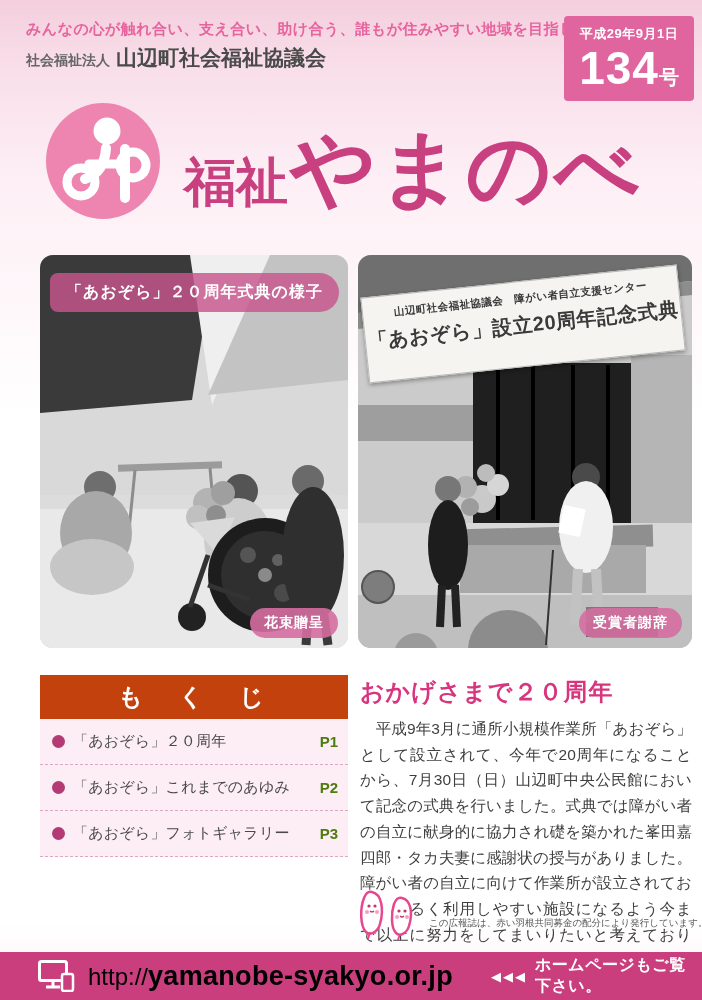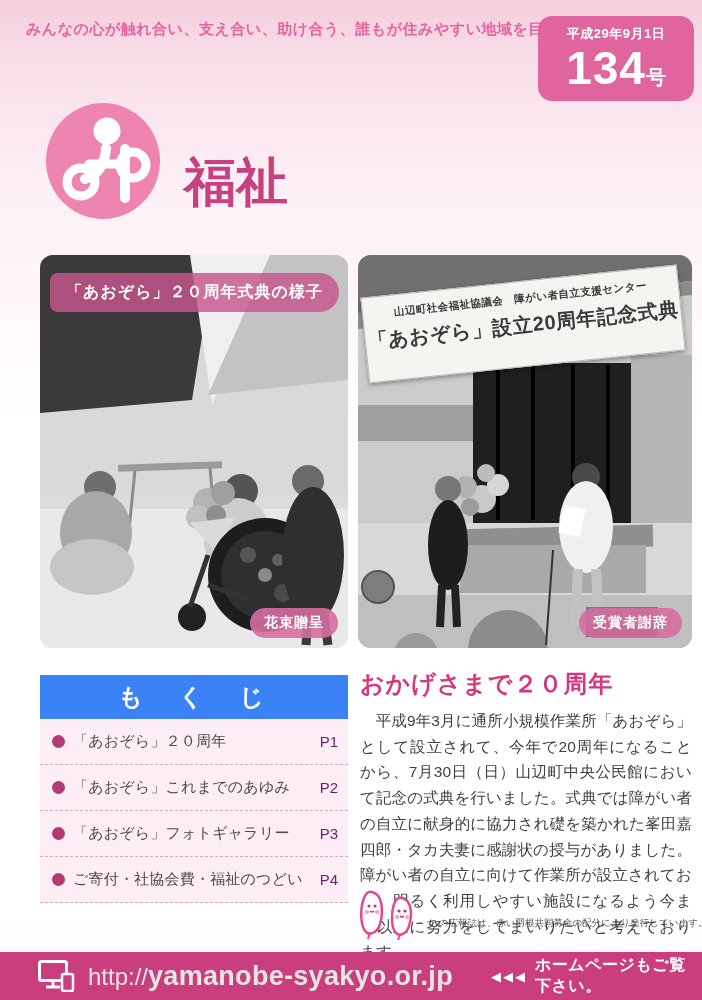--- a/index.html
+++ b/index.html
@@ -8,21 +8,21 @@
   #page {
     position:relative; width:702px; height:1000px; overflow:hidden;
     background:linear-gradient(180deg,#f4cedd 0%, #f8dde8 6%, #fdeff5 18%, #ffffff 42%, #ffffff 92%, #fdf3f7 100%);
   }
   
   .tagline { position:absolute; left:26px; top:20px; font-size:15px; font-weight:bold; color:#e7639e; letter-spacing:.5px;}
   .orgline { position:absolute; left:26px; top:44px; color:#4f4f4f;}
   .org-prefix { font-size:14px; font-weight:bold; color:#666; margin-right:6px;}
   .org-name { font-size:21px; font-weight:bold; color:#4a4a4a;}
   .address { position:absolute; left:26px; top:72px; font-size:14px; color:#979097; letter-spacing:.3px;}
-  .issue-box { position:absolute; right:8px; top:16px; width:156px; background:#e0659e; border-radius:14px; color:#fff; text-align:center; padding:9px 6px 10px;}
+  .issue-box { position:absolute; right:8px; top:16px; width:130px; background:#e0659e; border-radius:4px; color:#fff; text-align:center; padding:9px 6px 10px;}
   .issue-date { font-size:13px; font-weight:bold; letter-spacing:.5px;}
   .issue-number-row { line-height:1; margin-top:2px;}
   .issue-number { font-size:46px; font-weight:bold; letter-spacing:1px;}
   .issue-suffix { font-size:20px; font-weight:bold;}
   
   .logo { position:absolute; left:45px; top:103px; width:116px; height:116px;}
   .masthead-prefix { position:absolute; left:184px; top:148px; font-size:52px; font-weight:bold; color:#c8407f;}
   .masthead-title { position:absolute; left:290px; top:112px; font-size:84px; font-weight:bold; color:#c8407f; letter-spacing:2px;}
   
   .photo { position:absolute; top:255px; background:#d9d9d9; border-radius:13px; overflow:hidden;}
@@ -39,66 +39,70 @@
   }
   .banner {
     position:absolute; left:6px; top:26px; width:318px; height:86px; background:#f5f4f1;
     transform:rotate(-6deg); border:1px solid #b9b9b9; box-shadow:0 2px 4px rgba(0,0,0,.35);
     text-align:center; color:#3a3a3a; padding-top:10px;
   }
   .banner-line1 { font-size:10.5px; font-weight:bold; letter-spacing:.5px;}
   .banner-line2 { font-size:20px; font-weight:bold; margin-top:6px; letter-spacing:.5px;}
   
   .mokuji { position:absolute; left:40px; top:675px; width:308px; background:#fdeef5;}
-  .mokuji-header { height:44px; background:#3b82f6; color:#fff; font-size:24px; font-weight:bold; text-align:center; line-height:44px; letter-spacing:6px;}
+  .mokuji-header { height:44px; background:#c2410c; color:#fff; font-size:24px; font-weight:bold; text-align:center; line-height:44px; letter-spacing:6px;}
   .mokuji-item { display:flex; align-items:center; height:46px; padding:0 10px 0 12px; border-bottom:1px dashed #dda8c2;}
   .bullet { width:13px; height:13px; border-radius:50%; background:#b43a76; margin-right:8px; flex:0 0 auto;}
   .mokuji-label { font-size:15px; font-weight:normal; color:#4a4a4a; letter-spacing:.2px;}
-  .mokuji-page { margin-left:auto; font-size:15px; font-weight:normal; color:#701a75;}
+  .mokuji-page { margin-left:auto; font-size:15px; font-weight:bold; color:#4d7c0f;}
   
   .article { position:absolute; left:360px; top:668px; width:332px;}
-  .article-title { font-size:24px; font-weight:bold; color:#d8357f; letter-spacing:1px;}
+  .article-title { font-size:24px; font-weight:bold; color:#d8357f; letter-spacing:1px;margin-top:8px;}
   .article-body { margin-top:8px; font-size:15.5px; line-height:1.66; color:#3f3f3f; text-align:justify; letter-spacing:.1px;}
   
   .funding { position:absolute; left:358px; top:888px; width:334px; display:flex; align-items:flex-end;}
   .mascots { width:66px; height:52px; flex:0 0 auto;}
   .funding-note { font-size:9.5px; color:#555; margin-left:5px; margin-bottom:10px; white-space:nowrap;}
   
   .footer { position:absolute; left:0; bottom:0; width:702px; height:48px; background:#ca3e7e; display:flex; align-items:center; color:#fff;}
   .footer-icon { margin-left:38px; width:38px; height:32px; flex:0 0 auto;}
-  .footer-url { margin-left:12px; text-decoration:none; color:#e5e5e5; white-space:nowrap;}
+  .footer-url { margin-left:12px; text-decoration:none; color:#000000; white-space:nowrap;}
   .url-scheme { font-size:24px; font-weight:normal;}
   .url-domain { font-size:27px; font-weight:bold; letter-spacing:.3px;}
   .footer-arrows { margin-left:38px; font-size:13px; letter-spacing:2px;}
   .footer-note { margin-left:8px; font-size:16px; font-weight:bold; letter-spacing:.5px;}
 </style>
 </head>
 <body>
 
 <div id="page">
 
   <div class="tagline">みんなの心が触れ合い、支え合い、助け合う、誰もが住みやすい地域を目指しています。</div>
+  <div class="orgline">
+    <span class="org-prefix">社会福祉法人</span><span class="org-name">山辺町社会福祉協議会</span>
+  </div>
 
   <div class="issue-box">
     <div class="issue-date">平成29年9月1日</div>
     <div class="issue-number-row">
       <span class="issue-number">134</span><span class="issue-suffix">号</span>
     </div>
   </div>
 
   <svg class="logo" viewBox="0 0 116 116">
     <ellipse cx="58" cy="58" rx="57" ry="58" fill="#ee84b0"></ellipse>
     <circle cx="62" cy="28" r="13.5" fill="#fff"></circle>
     <path d="M61,45 C60,62 52,72 40,76" stroke="#fff" stroke-width="10" fill="none" stroke-linecap="round"></path>
     <circle cx="36" cy="79" r="14" fill="none" stroke="#fff" stroke-width="9"></circle>
     <path d="M80,46 L80,95" stroke="#fff" stroke-width="10" stroke-linecap="round"></path>
     <circle cx="88" cy="62" r="13" fill="none" stroke="#fff" stroke-width="9"></circle>
     <path d="M44,61 L80,61" stroke="#fff" stroke-width="9" stroke-linecap="round"></path>
   </svg>
   <div class="masthead-prefix">福祉</div>
+  <div class="masthead-title">やまのべ</div>
 
   <div class="photo photo-left">
     <svg width="308" height="393" viewBox="0 0 308 393">
       <rect width="308" height="393" fill="#d9d9d9"></rect>
       <polygon points="0,0 175,0 152,145 0,158" fill="#3a3a3a"></polygon>
       <polygon points="150,0 235,0 172,150" fill="#efefef"></polygon>
       <polygon points="230,0 308,0 308,125 168,140" fill="#c3c3c3"></polygon>
       <rect y="250" width="308" height="143" fill="#e9e9e9"></rect>
       <rect y="240" width="308" height="14" fill="#dcdcdc"></rect>
       <rect x="78" y="208" width="104" height="7" fill="#9b9b9b" transform="rotate(-2 130 211)"></rect>
@@ -186,25 +190,20 @@
     <div class="mokuji-item">
       <span class="bullet"></span>
       <span class="mokuji-label">「あおぞら」これまでのあゆみ</span>
       <span class="mokuji-page">P2</span>
     </div>
     <div class="mokuji-item">
       <span class="bullet"></span>
       <span class="mokuji-label">「あおぞら」フォトギャラリー</span>
       <span class="mokuji-page">P3</span>
     </div>
-    <div class="mokuji-item">
-      <span class="bullet"></span>
-      <span class="mokuji-label">ご寄付・社協会費・福祉のつどい</span>
-      <span class="mokuji-page">P4</span>
-    </div>
   </div>
 
   <div class="article">
     <div class="article-title">おかげさまで２０周年</div>
     <div class="article-body">　平成9年3月に通所小規模作業所「あおぞら」として設立されて、今年で20周年になることから、7月30日（日）山辺町中央公民館において記念の式典を行いました。式典では障がい者の自立に献身的に協力され礎を築かれた峯田嘉四郎・タカ夫妻に感謝状の授与がありました。障がい者の自立に向けて作業所が設立されており、明るく利用しやすい施設になるよう今まで以上に努力をしてまいりたいと考えております。</div>
   </div>
 
   <div class="funding">
     <svg class="mascots" viewBox="0 0 66 52">
       <g stroke="#e8468f" stroke-width="2.5" fill="#fff">

